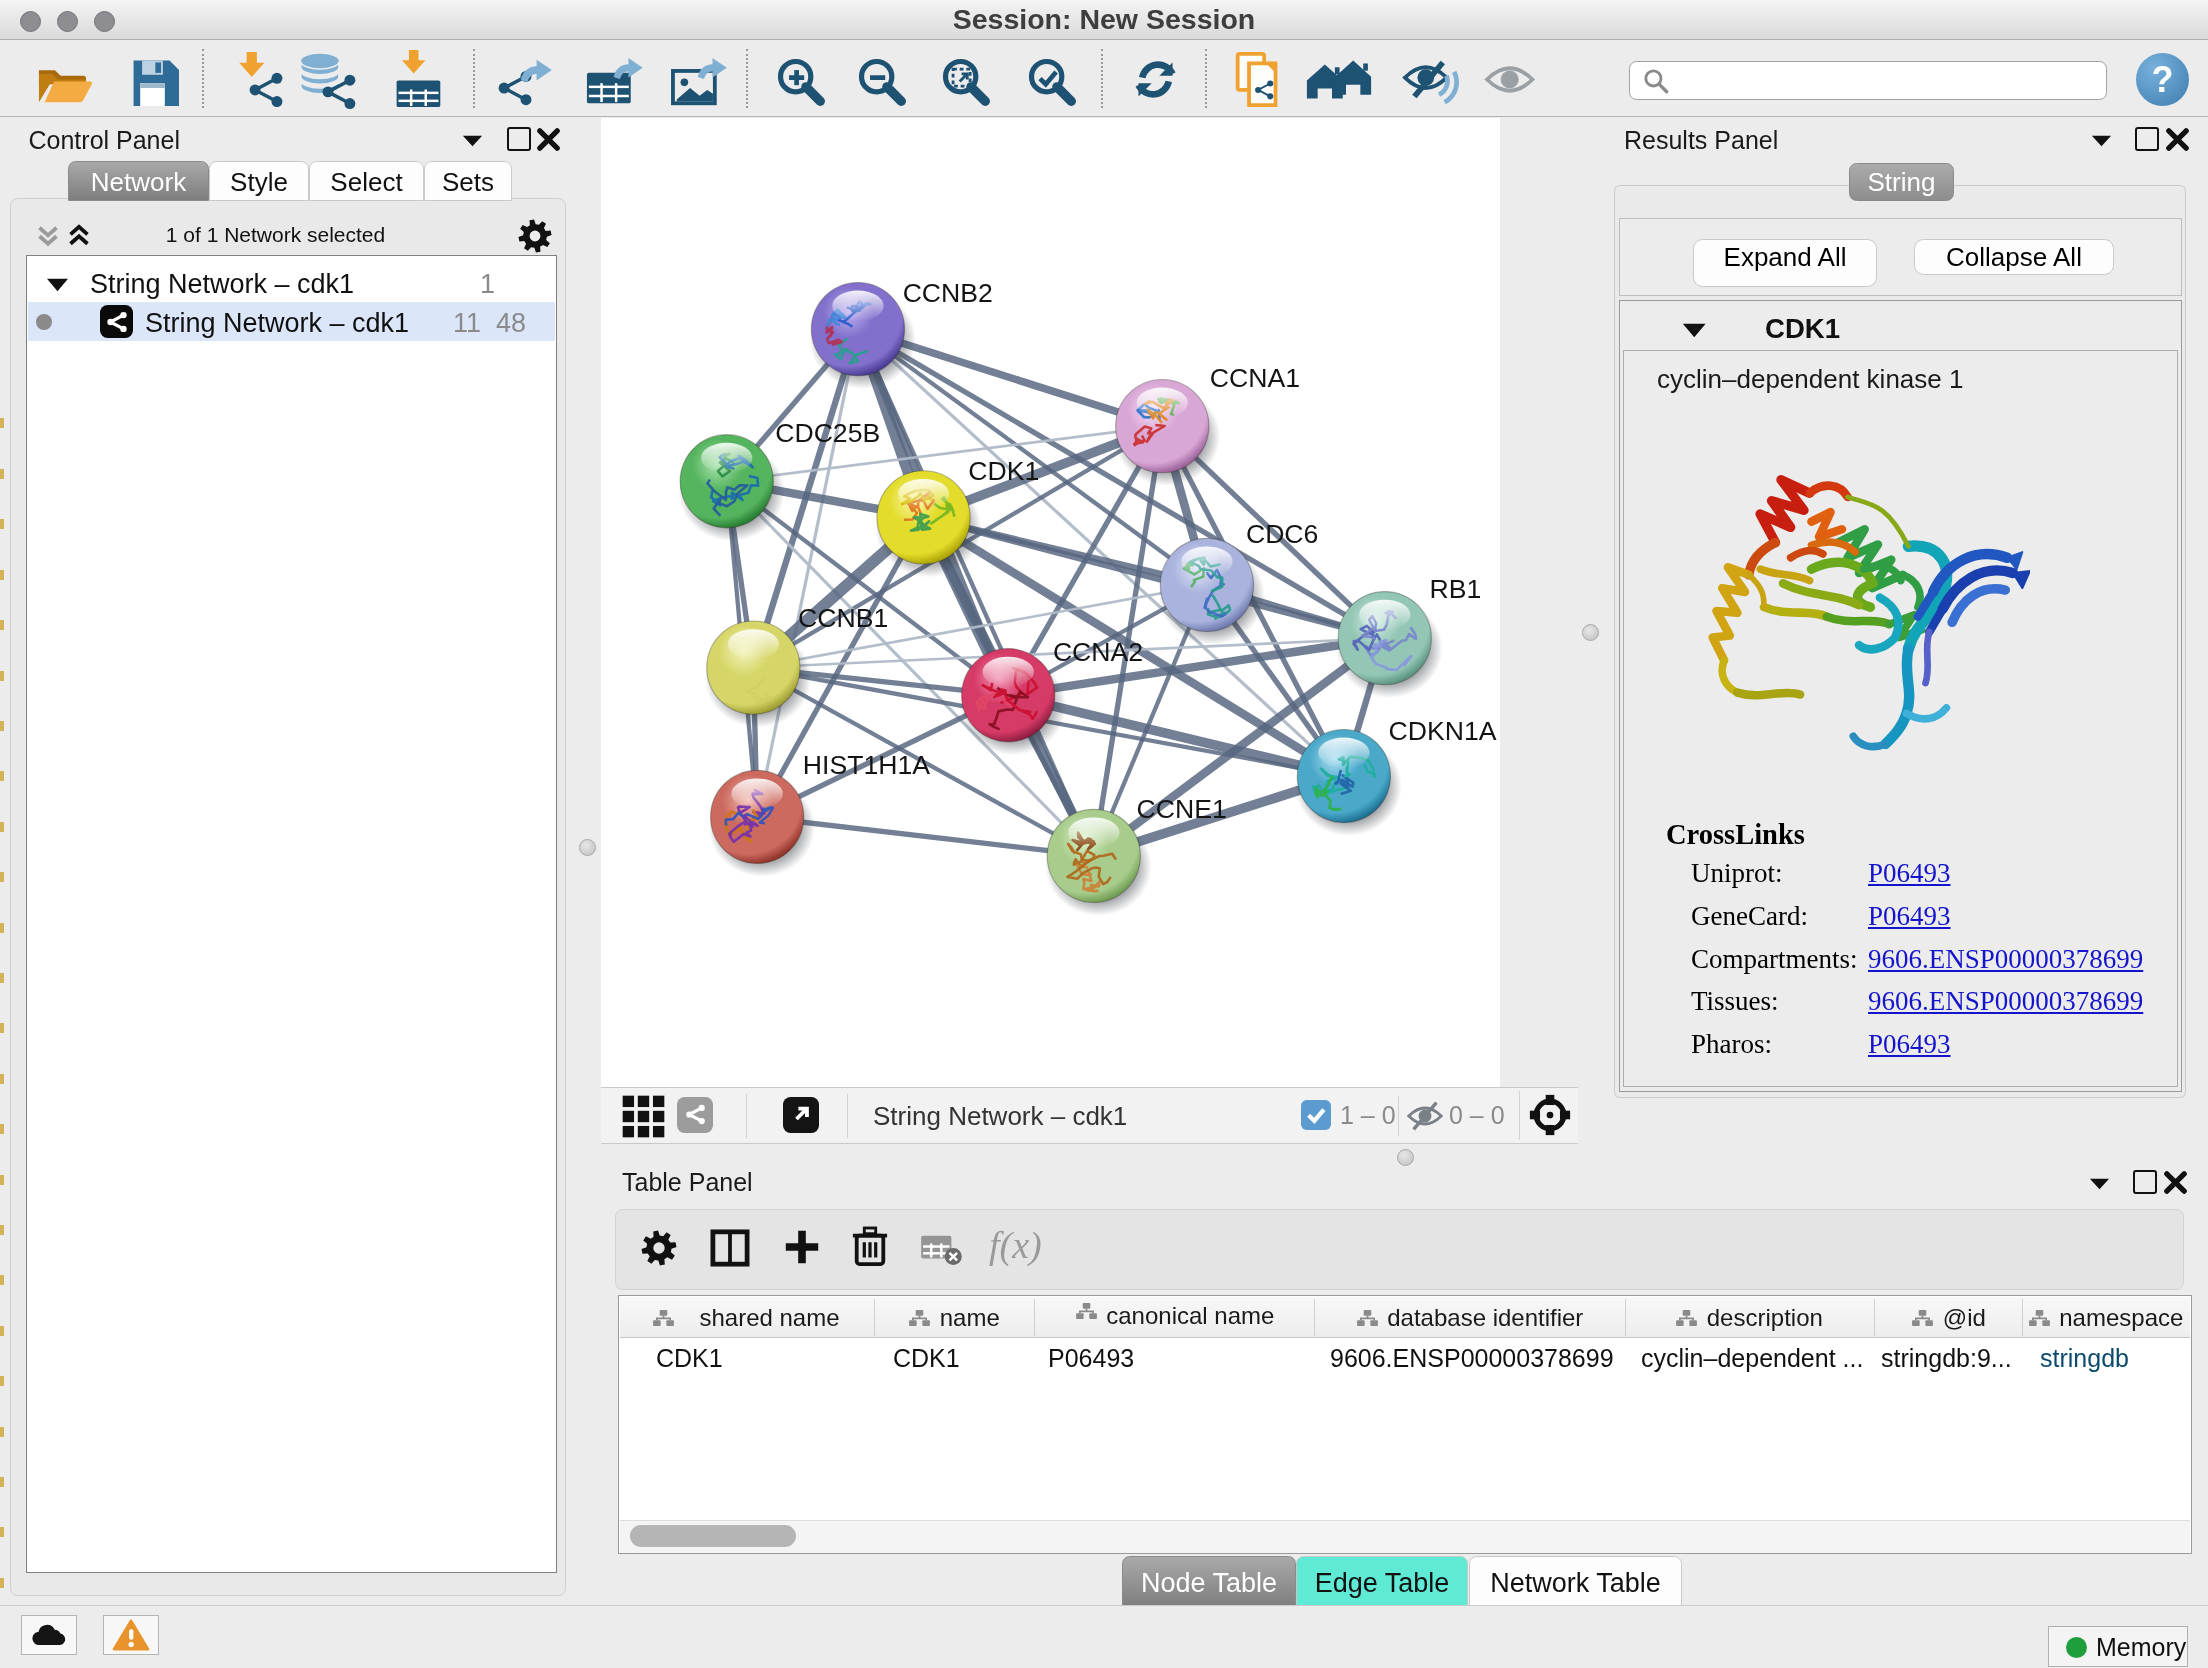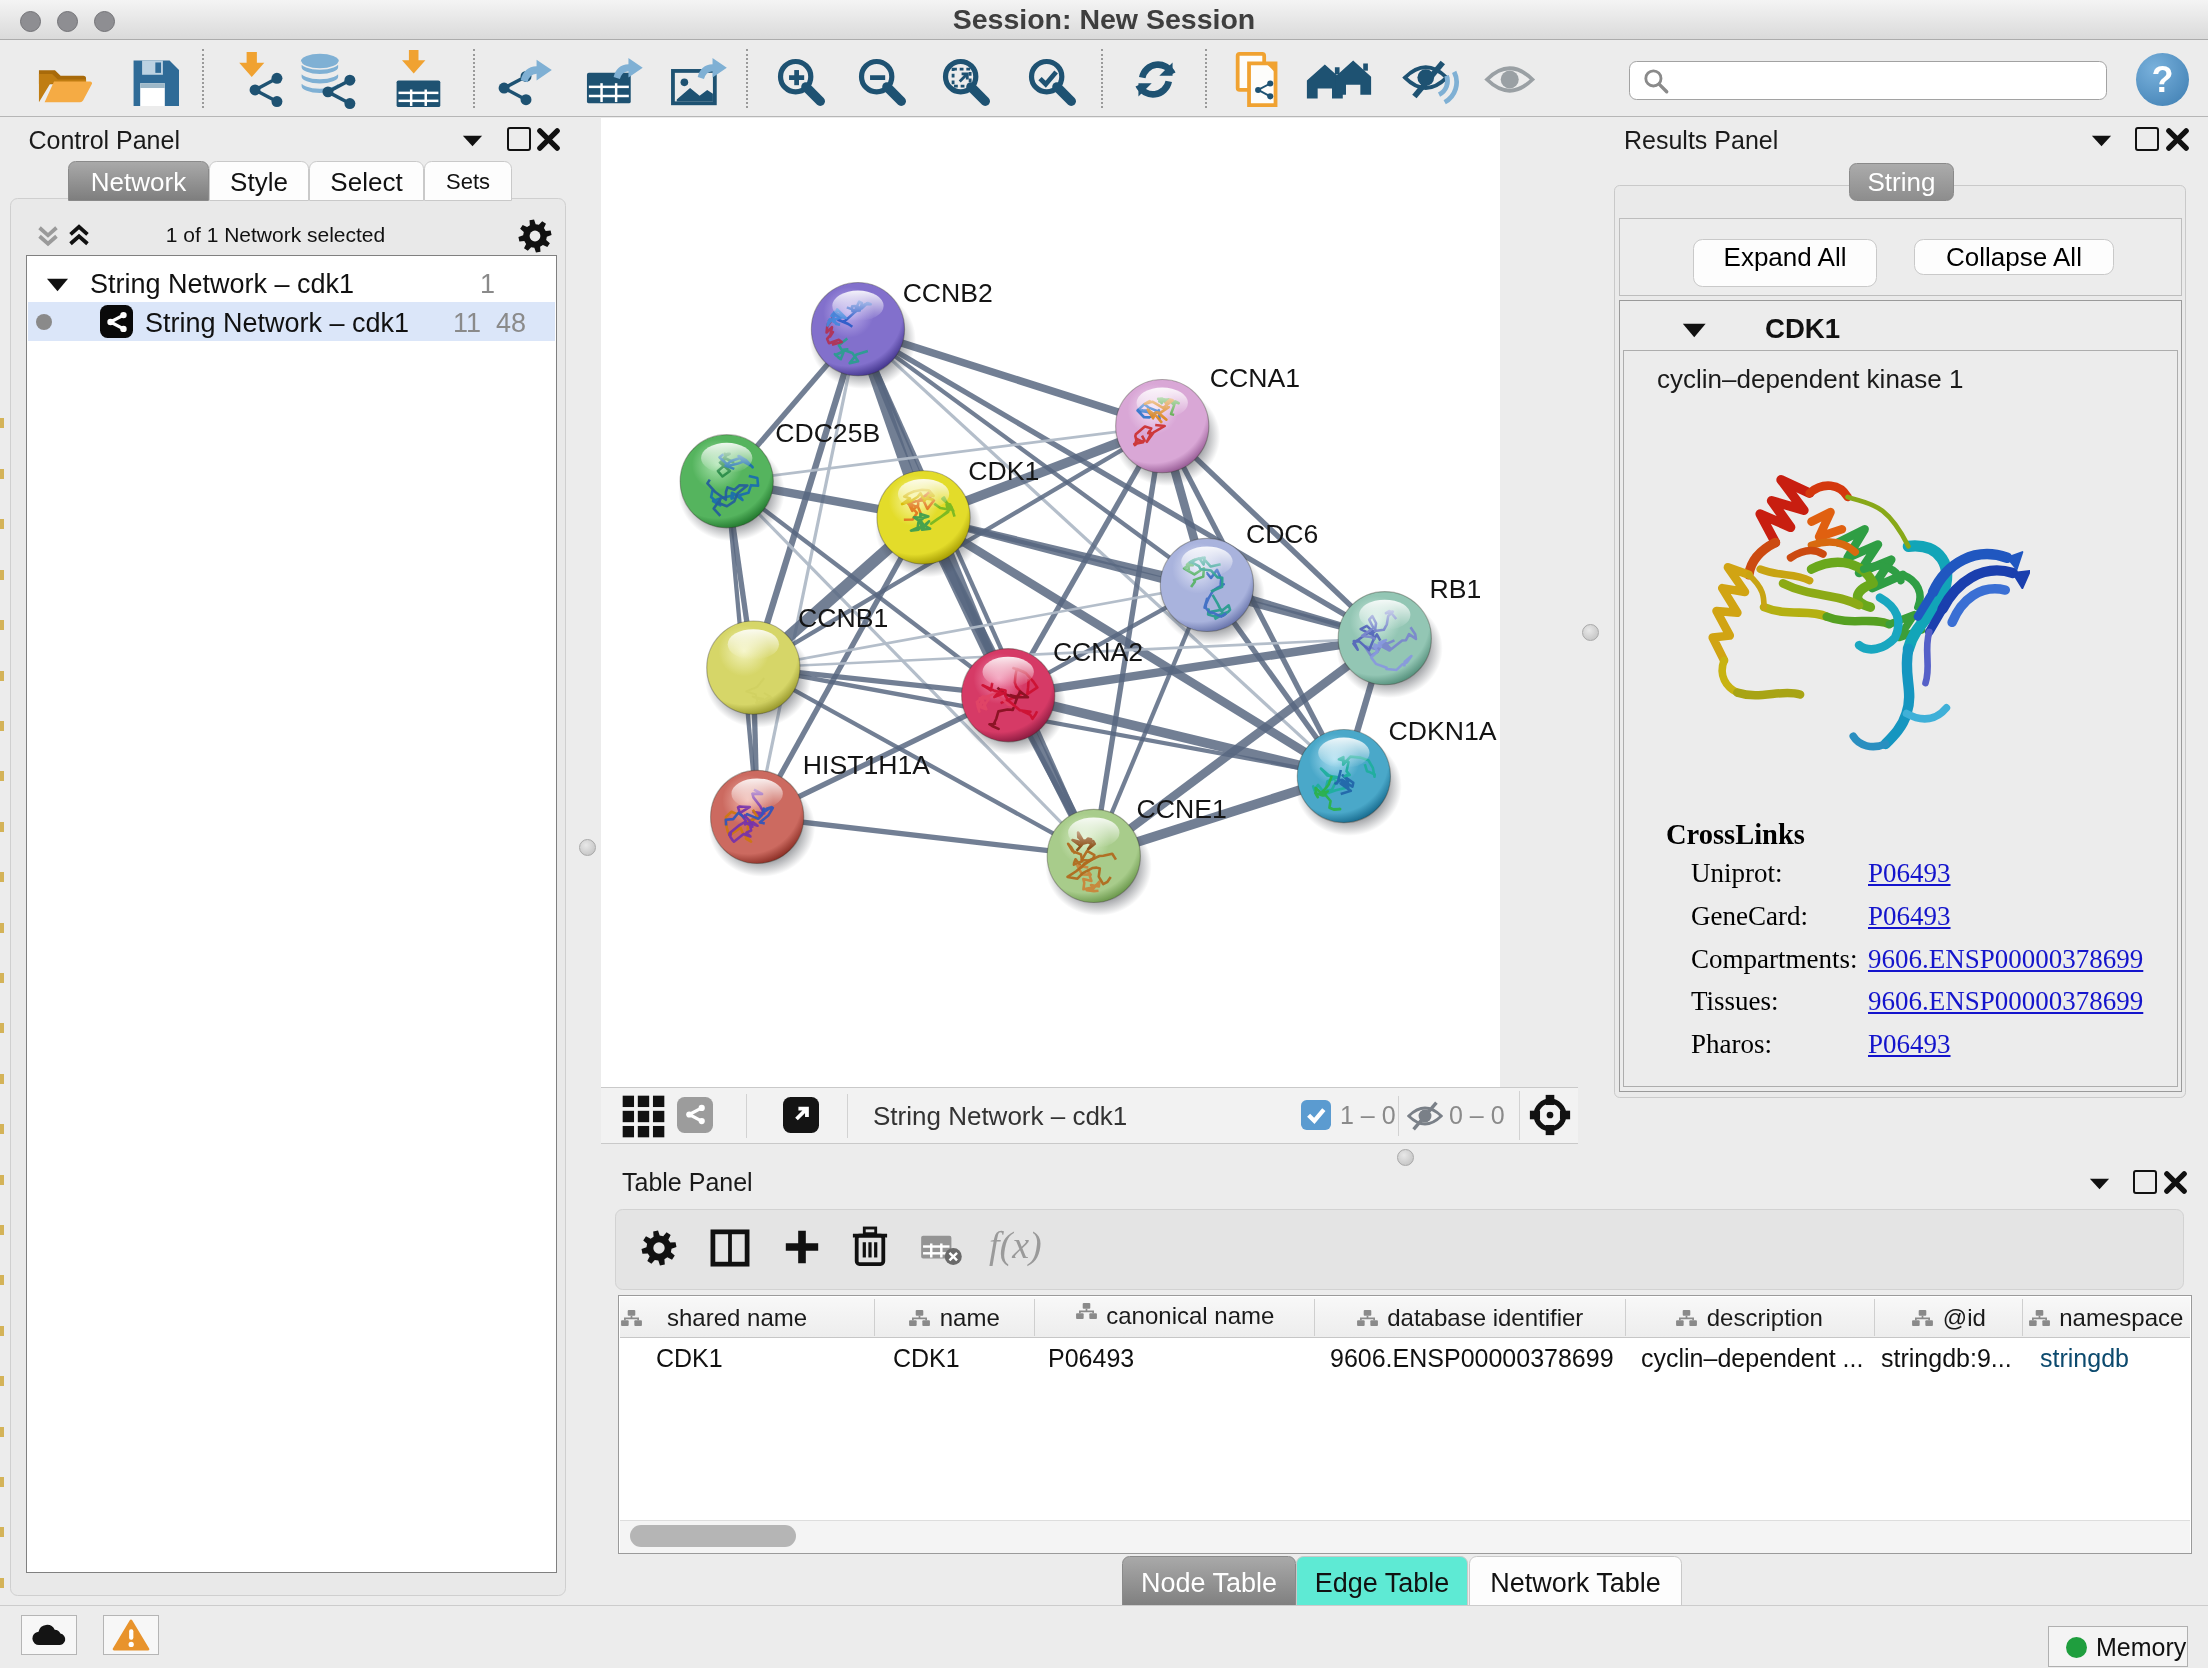--- a/index.html
+++ b/index.html
@@ -139,21 +139,21 @@
     <polygon points="3,8 23,8 13,19" fill="#111"></polygon>
   </svg>
 <div style="position:absolute;left:507px;top:127px;width:20px;height:20px;border:2.9px solid #111;border-radius:2.9px"></div>
 <svg width="27" height="27" viewBox="0 0 28 28" style="position:absolute;left:535px;top:126px">
     <path d="M5 5 L23 23 M23 5 L5 23" stroke="#111" stroke-width="5.5" stroke-linecap="round"></path>
   </svg>
 <div style="position:absolute;left:9.5px;top:198px;width:554px;height:1396px;background:#e9e9e9;border:1px solid #cfcfcf;border-radius:7.6px"></div>
 <div style="position:absolute;left:68px;top:161px;width:141px;height:40px;background:linear-gradient(#a9a9a9,#7e7e7e);color:#fff;border:1px solid #8a8a8a;border-radius:7.6px 7.6px 0 0;font-size:26px;text-align:center;line-height:40px;box-sizing:border-box">Network</div>
 <div style="position:absolute;left:209px;top:161px;width:100px;height:40px;background:#fdfdfd;color:#111;border:1px solid #c9c9c9;border-radius:7.6px 7.6px 0 0;font-size:26px;text-align:center;line-height:40px;box-sizing:border-box">Style</div>
 <div style="position:absolute;left:309px;top:161px;width:115px;height:40px;background:#fdfdfd;color:#111;border:1px solid #c9c9c9;border-radius:7.6px 7.6px 0 0;font-size:26px;text-align:center;line-height:40px;box-sizing:border-box">Select</div>
-<div style="position:absolute;left:424px;top:161px;width:88px;height:40px;background:#fdfdfd;color:#111;border:1px solid #c9c9c9;border-radius:7.6px 7.6px 0 0;font-size:22px;text-align:center;line-height:40px;box-sizing:border-box">Sets</div>
+<div style="position:absolute;left:424px;top:161px;width:88px;height:40px;background:#fdfdfd;color:#111;border:1px solid #c9c9c9;border-radius:7.6px 7.6px 0 0;font-size:26px;text-align:center;line-height:40px;box-sizing:border-box">Sets</div>
 <svg width="32" height="28.5" viewBox="0 0 34 30" style="position:absolute;left:32px;top:222px">
     <path d="M8 6 l9 8 9-8 M8 15 l9 8 9-8" stroke="#9a9a9a" stroke-width="4" fill="none"></path>
   </svg>
 <svg width="32" height="28.5" viewBox="0 0 34 30" style="position:absolute;left:63px;top:222px">
     <path d="M8 13 l9 -8 9 8 M8 23 l9 -8 9 8" stroke="#111" stroke-width="4" fill="none"></path>
   </svg>
 <div style="position:absolute;left:114px;top:223px;width:323px;text-align:center;font-size:21px;color:#111">1 of 1 Network selected</div>
 <svg width="36" height="36" viewBox="0 0 38 38" style="position:absolute;left:517px;top:218px">
     <path d="M35.5 13.2 L36.5 18.0 L31.5 19.7 L30.8 23.1 L34.7 26.6 L32.0 30.6 L27.4 28.4 L24.4 30.3 L24.8 35.5 L20.0 36.5 L18.3 31.5 L14.9 30.8 L11.4 34.7 L7.4 32.0 L9.6 27.4 L7.7 24.4 L2.5 24.8 L1.5 20.0 L6.5 18.3 L7.2 14.9 L3.3 11.4 L6.0 7.4 L10.6 9.6 L13.6 7.7 L13.2 2.5 L18.0 1.5 L19.7 6.5 L23.1 7.2 L26.6 3.3 L30.6 6.0 L28.4 10.6 L30.3 13.6 Z" fill="#111"></path>
     <circle cx="19.0" cy="19.0" r="5.7" fill="#ececec"></circle>
@@ -600,21 +600,21 @@
     <rect x="4" y="14.079999999999998" width="28" height="2.6" fill="#fff"></rect>
     <rect x="4" y="21.279999999999998" width="28" height="2.6" fill="#fff"></rect>
     <rect x="11.366666666666665" y="12.16" width="2.6" height="14.879999999999999" fill="#fff"></rect>
     <rect x="22.03333333333333" y="12.16" width="2.6" height="14.879999999999999" fill="#fff"></rect>
     <circle cx="36" cy="26" r="9" fill="#6a6a6a"></circle>
     <path d="M32 22 l8 8 M40 22 l-8 8" stroke="#fff" stroke-width="2.6"></path>
   </svg>
 <div style="position:absolute;left:989px;top:1223px;font-size:38px;color:#9a9a9a;font-family:'Liberation Serif',serif;font-style:italic">f(x)</div>
 <div style="position:absolute;left:618px;top:1295px;width:1574px;height:259px;background:#fff;border:1.9px solid #9a9a9a;box-sizing:border-box"></div>
 <div style="position:absolute;left:620px;top:1297px;width:1570px;height:41px;background:linear-gradient(#f8f8f8,#ededed);border-bottom:1.9px solid #c6c6c6;box-sizing:border-box"></div>
-<div style="position:absolute;left:620px;top:1302px;width:252px;height:32px;display:flex;align-items:center;gap:24px;overflow:hidden">
+<div style="position:absolute;left:620px;top:1302px;width:252px;height:32px;display:flex;align-items:center;justify-content:center;gap:24px;overflow:hidden">
     <svg width="23" height="18" viewBox="0 0 24 19" style="flex:none">
       <rect x="8" y="1" width="8" height="6" rx="1" fill="#8a8a8a"></rect>
       <rect x="1" y="12" width="8" height="6" rx="1" fill="#8a8a8a"></rect>
       <rect x="15" y="12" width="8" height="6" rx="1" fill="#8a8a8a"></rect>
       <path d="M12 7 v3 M5 12 v-2 h14 v2" stroke="#8a8a8a" stroke-width="1.8" fill="none"></path>
     </svg>
     <span style="font-size:24px;color:#1a1a1a;white-space:nowrap">shared name</span>
   </div>
 <div style="position:absolute;left:874px;top:1299px;height:37px;border-left:1.9px solid #cfcfcf"></div>
 <div style="position:absolute;left:876px;top:1302px;width:156px;height:32px;display:flex;align-items:center;justify-content:center;gap:8.6px;overflow:hidden">

